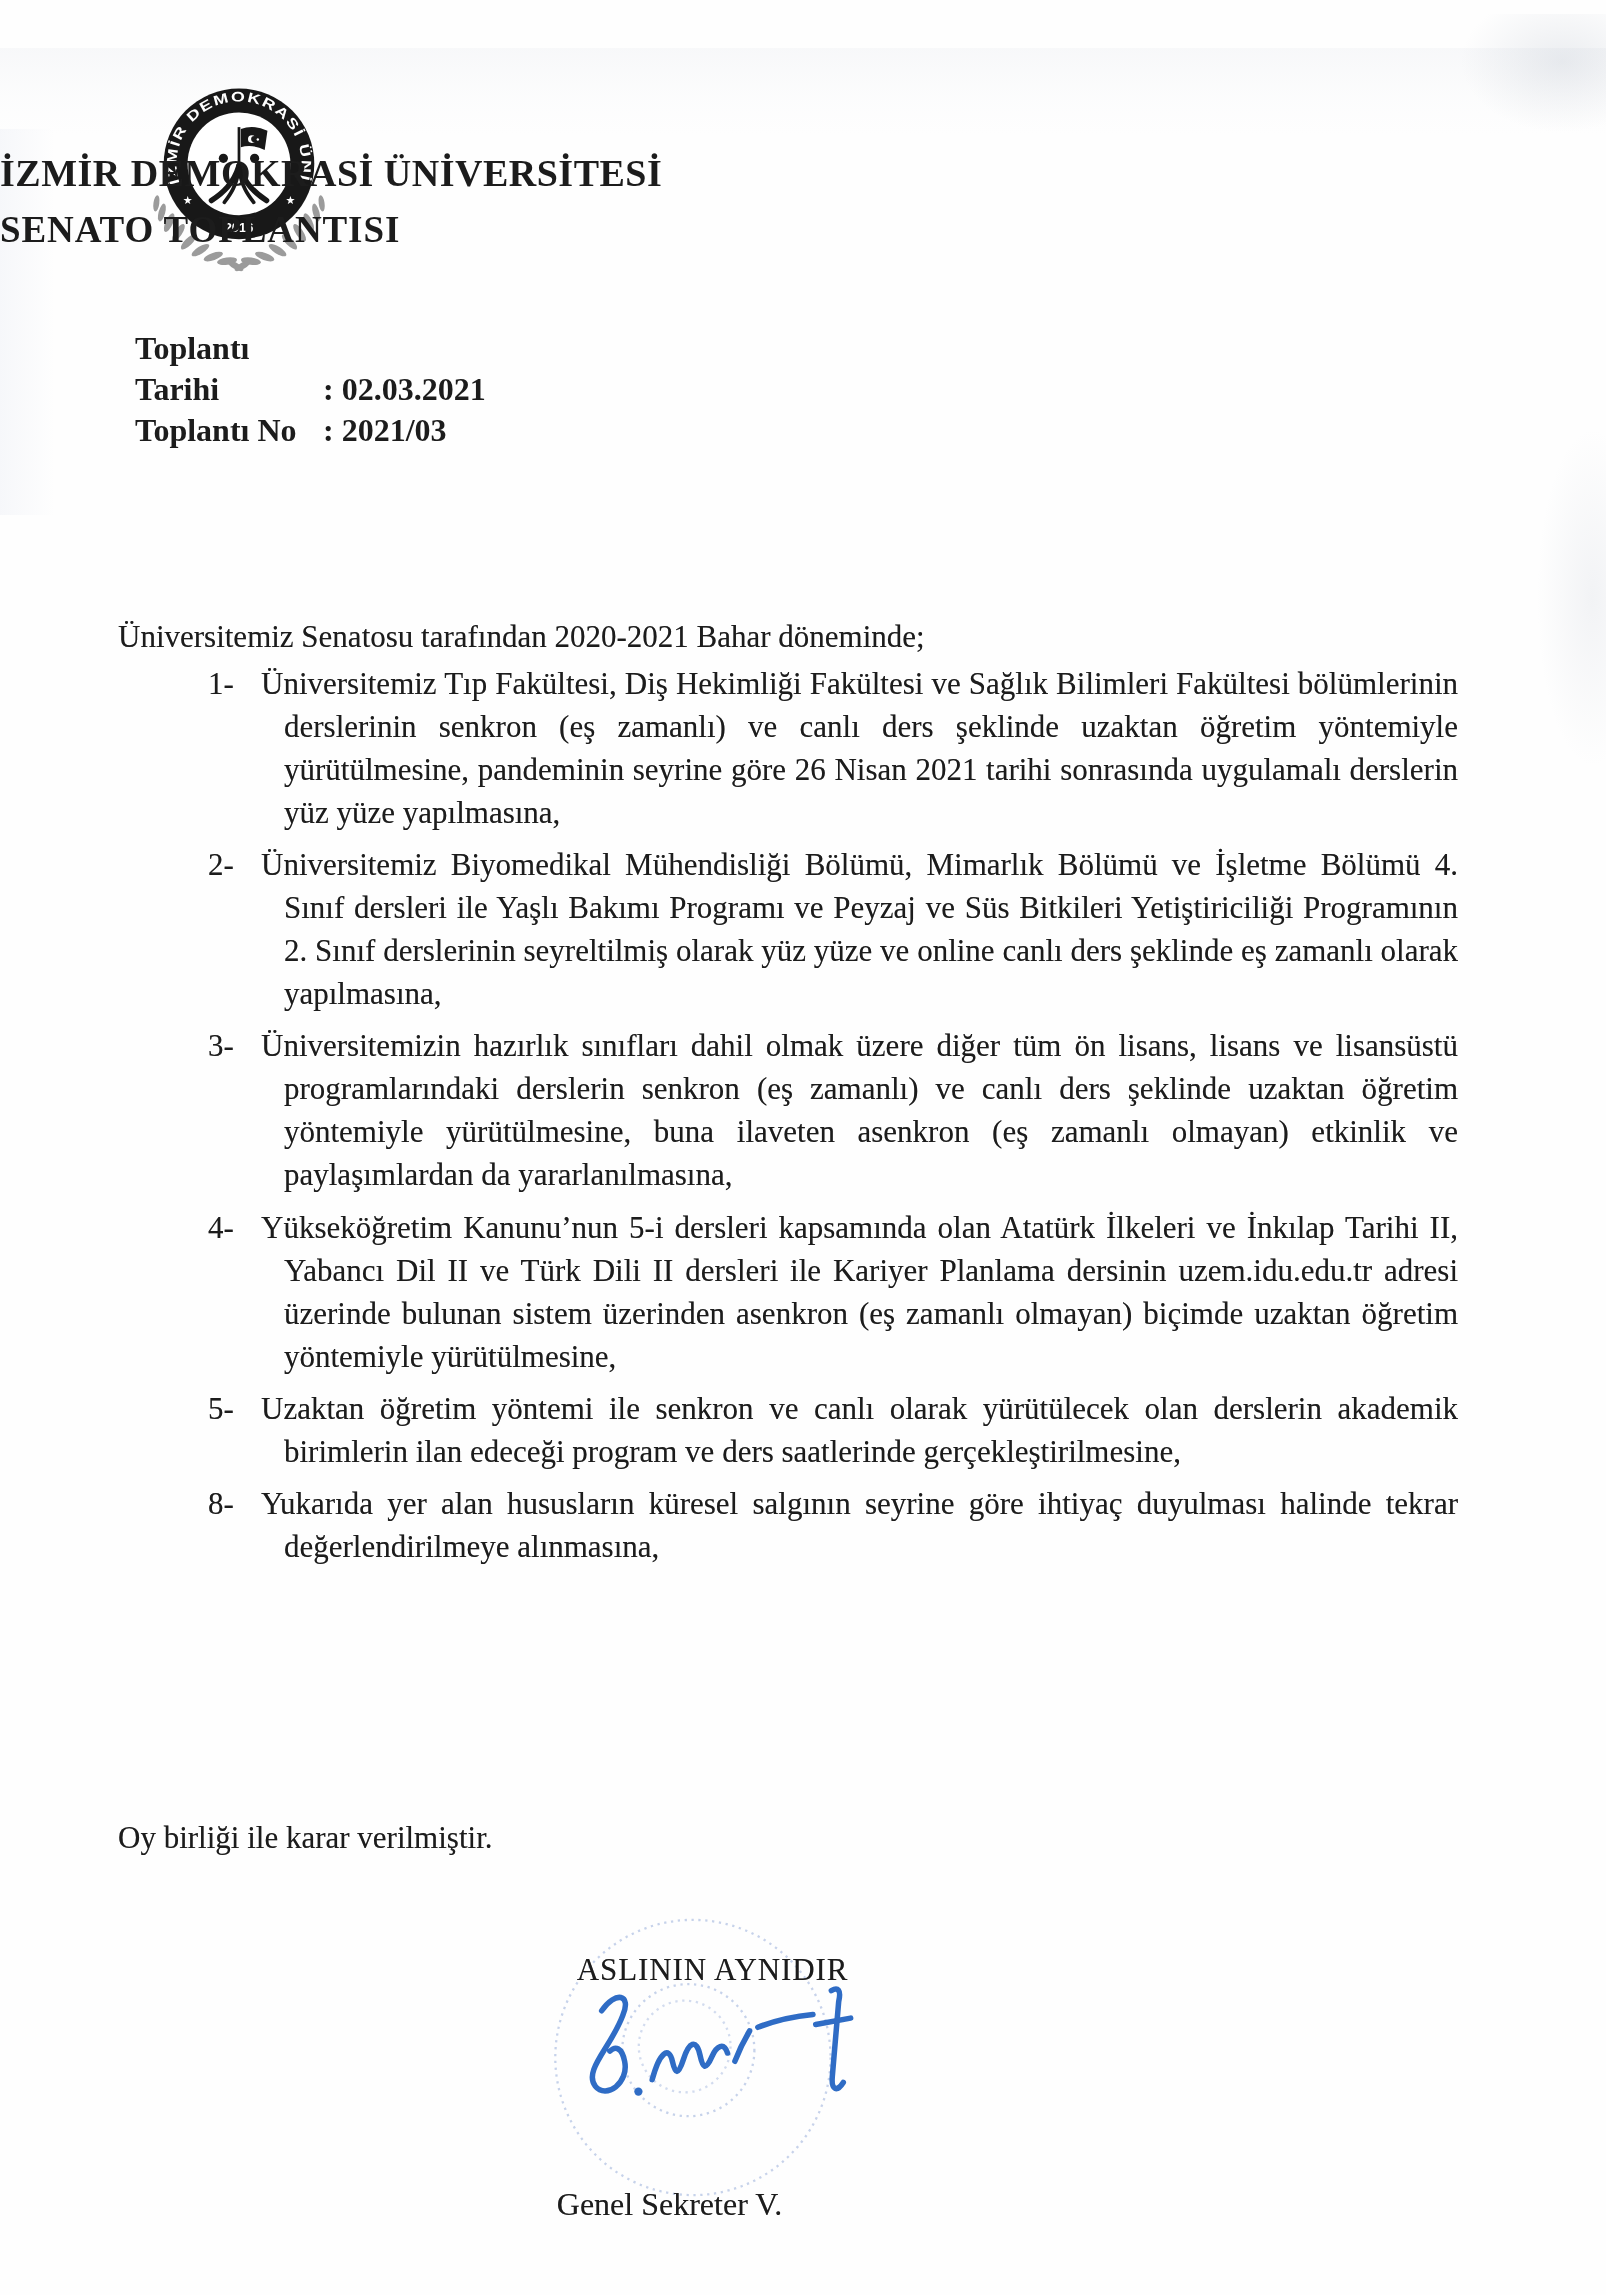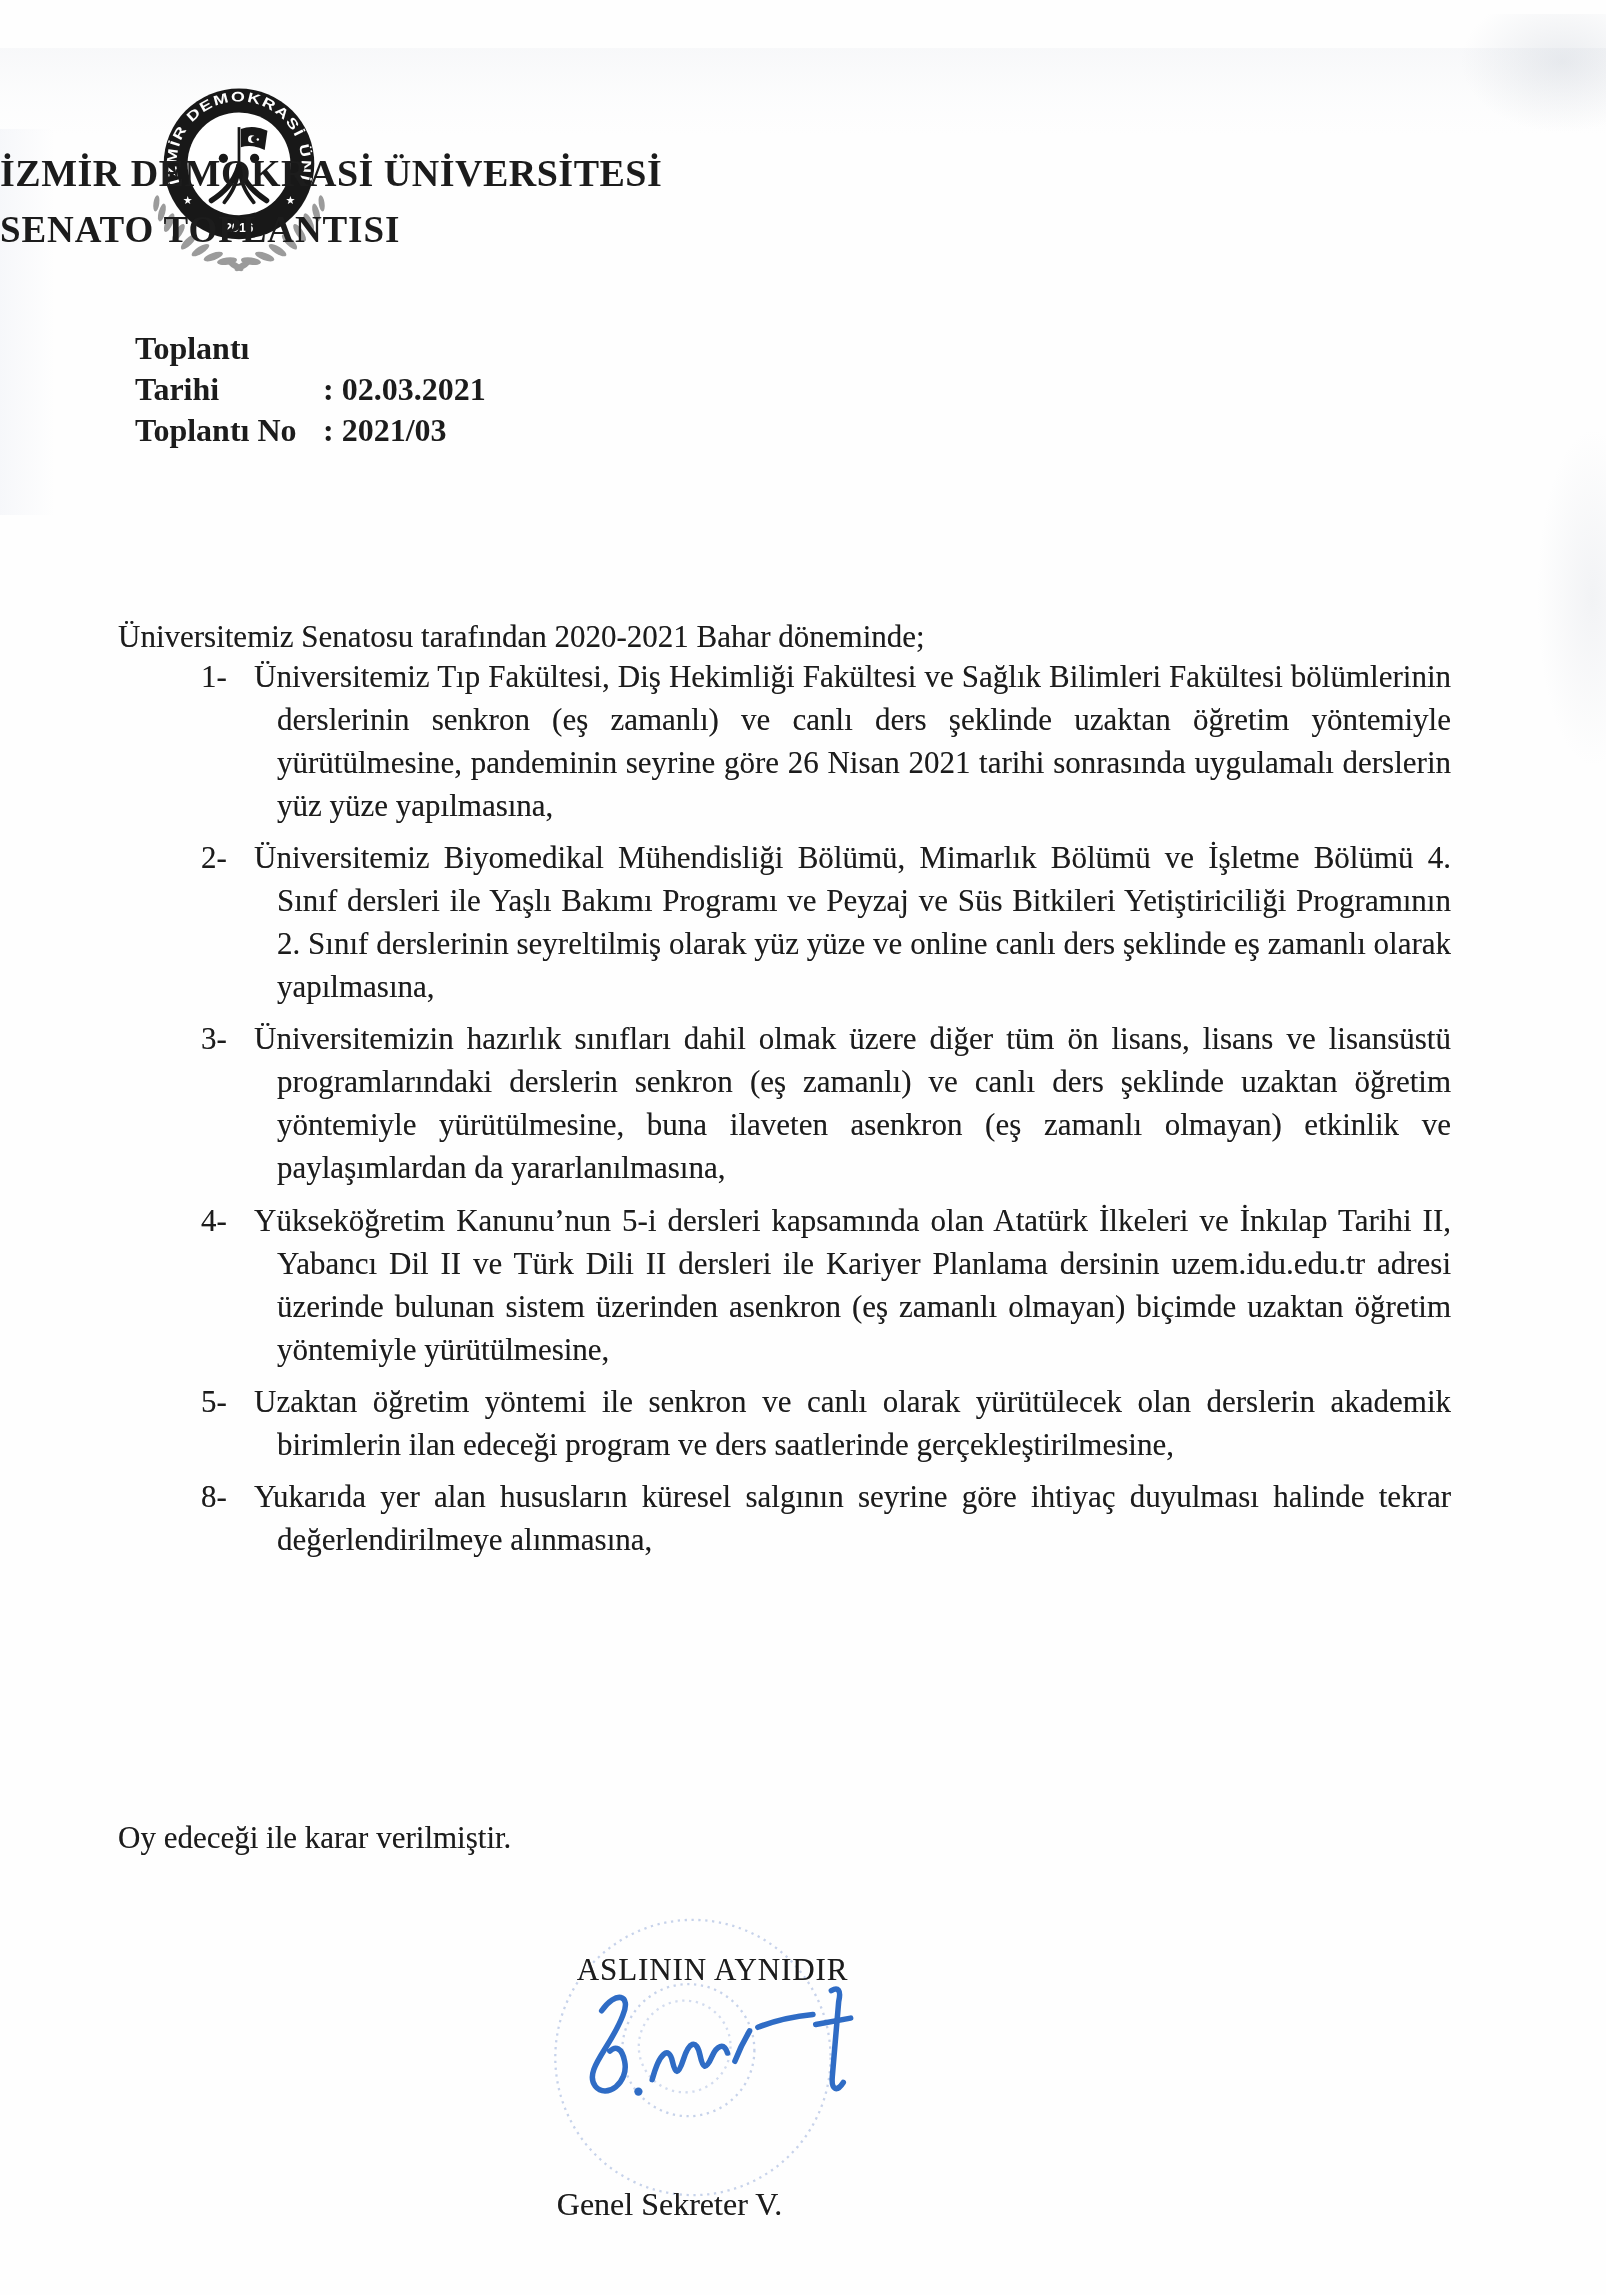--- a/index.html
+++ b/index.html
@@ -33,21 +33,21 @@
 
   
   .para{position:absolute;left:118px;width:1332px;font-size:31px;line-height:43px;
         text-align:justify;text-align-last:left;hyphens:none;
         text-shadow:0 0 0.6px rgba(20,20,20,.45);}
   .intro{top:472px;}
   .lead{top:584px;}
   .closing{top:1785px;}
   .b{font-weight:700;}
 
-  .items{position:absolute;left:118px;top:654px;width:1332px;margin:1px;padding:0;list-style:none;
+  .items{position:absolute;left:118px;top:654px;width:1332px;margin:8px;padding:0;list-style:none;
          font-size:31px;line-height:43px;text-shadow:0 0 0.6px rgba(20,20,20,.45);}
   .item{margin:0 0 9.2px 158px;text-indent:-76px;text-align:justify;text-align-last:left;hyphens:none;}
   .item .num{display:inline-block;width:53px;text-indent:0;}
 
   
   .certify{position:absolute;left:529px;top:1952px;width:367px;text-align:center;
            font-size:31px;letter-spacing:0.9px;text-shadow:0 0 0.6px rgba(20,20,20,.45);}
   .sig-name{position:absolute;left:388px;top:2106px;width:551px;text-align:center;font-size:33px;
             text-shadow:0 0 0.6px rgba(20,20,20,.45);}
   .sig-title{position:absolute;left:394px;top:2186px;width:551px;text-align:center;font-size:32px;
@@ -128,21 +128,21 @@
 
   <ol class="items">
     <li class="item"><span class="num">1-</span><span>Üniversitemiz Tıp Fakültesi, Diş Hekimliği Fakültesi ve Sağlık Bilimleri Fakültesi bölümlerinin derslerinin senkron (eş zamanlı) ve canlı ders şeklinde uzaktan öğretim yöntemiyle yürütülmesine, pandeminin seyrine göre 26 Nisan 2021 tarihi sonrasında uygulamalı derslerin yüz yüze yapılmasına,</span></li>
     <li class="item"><span class="num">2-</span><span>Üniversitemiz Biyomedikal Mühendisliği Bölümü, Mimarlık Bölümü ve İşletme Bölümü 4. Sınıf dersleri ile Yaşlı Bakımı Programı ve Peyzaj ve Süs Bitkileri Yetiştiriciliği Programının 2. Sınıf derslerinin seyreltilmiş olarak yüz yüze ve online canlı ders şeklinde eş zamanlı olarak yapılmasına,</span></li>
     <li class="item"><span class="num">3-</span><span>Üniversitemizin hazırlık sınıfları dahil olmak üzere diğer tüm ön lisans, lisans ve lisansüstü programlarındaki derslerin senkron (eş zamanlı) ve canlı ders şeklinde uzaktan öğretim yöntemiyle yürütülmesine, buna ilaveten asenkron (eş zamanlı olmayan) etkinlik ve paylaşımlardan da yararlanılmasına,</span></li>
     <li class="item"><span class="num">4-</span><span>Yükseköğretim Kanunu’nun 5-i dersleri kapsamında olan Atatürk İlkeleri ve İnkılap Tarihi II, Yabancı Dil II ve Türk Dili II dersleri ile Kariyer Planlama dersinin uzem.idu.edu.tr adresi üzerinde bulunan sistem üzerinden asenkron (eş zamanlı olmayan) biçimde uzaktan öğretim yöntemiyle yürütülmesine,</span></li>
     <li class="item"><span class="num">5-</span><span>Uzaktan öğretim yöntemi ile senkron ve canlı olarak yürütülecek olan derslerin akademik birimlerin ilan edeceği program ve ders saatlerinde gerçekleştirilmesine,</span></li>
     <li class="item"><span class="num">8-</span><span>Yukarıda yer alan hususların küresel salgının seyrine göre ihtiyaç duyulması halinde tekrar değerlendirilmeye alınmasına,</span></li>
   </ol>
 
-  <p class="para closing">Oy edeceği ile karar verilmiştir.</p>
+  <p class="para closing">Oy birliği ile karar verilmiştir.</p>
 
   <svg class="stamp" viewBox="0 0 400 360" aria-hidden="true">
     <g fill="none" stroke="#7b97cf" stroke-width="2.5" stroke-dasharray="2.5 5" opacity="0.42">
       <circle cx="195" cy="180" r="150"></circle>
       <circle cx="190" cy="172" r="72"></circle>
       <circle cx="186" cy="168" r="50" opacity="0.8"></circle>
     </g>
   </svg>
 
   <div class="certify">ASLININ AYNIDIR</div>

